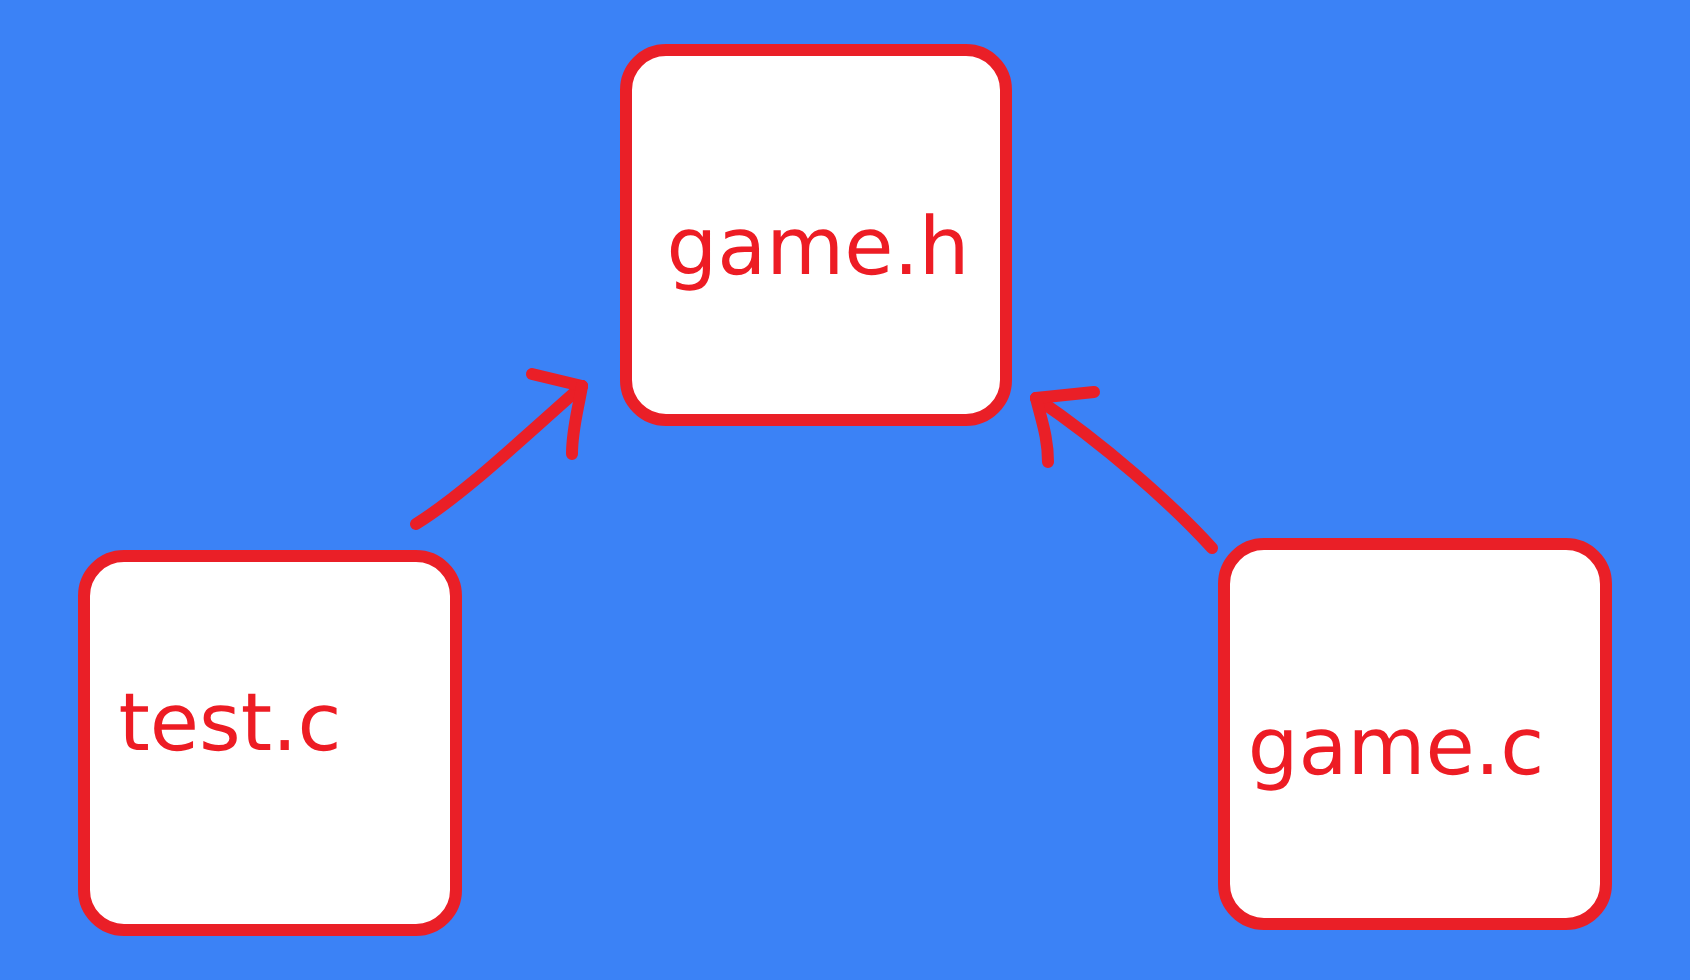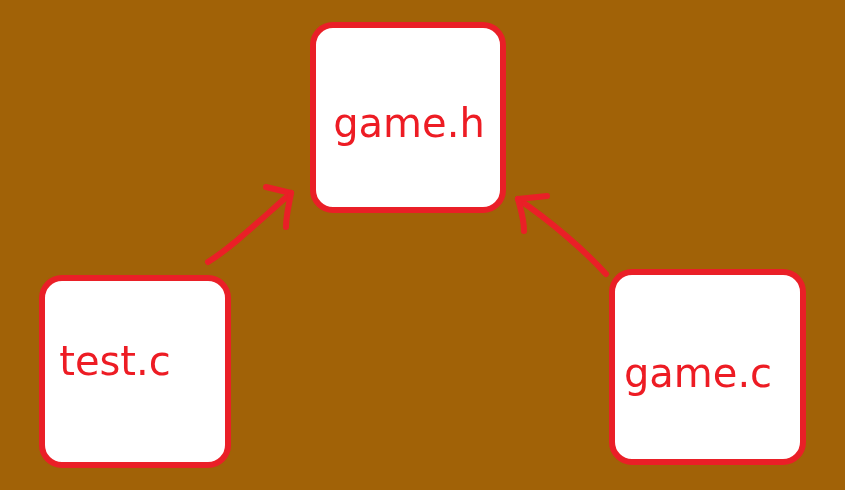--- a/index.html
+++ b/index.html
@@ -41,21 +41,21 @@
     fill: none;
     stroke: #ea1f27;
     stroke-width: 6;
     stroke-linecap: round;
     stroke-linejoin: round;
   }
 </style>
 </head>
 <body>
 
-<div id="canvas" style="background: #a16207;">
+<div id="canvas" style="background: #3b82f6;">
   <svg id="diagram-svg" viewBox="0 0 845 490" xmlns="http://www.w3.org/2000/svg">
 
     <g>
       <path class="edge-stroke" d="M 208 262 C 232 247, 258 222, 291 193" stroke="#ea1f27" stroke-width="6"></path>
       <path class="edge-stroke" d="M 291 193 L 266 187" stroke="#ea1f27" stroke-width="6"></path>
       <path class="edge-stroke" d="M 291 193 C 289 205, 286 215, 286 227" stroke="#ea1f27" stroke-width="6"></path>
     </g>
 
     <g>
       <path class="edge-stroke" d="M 606 274 C 586 252, 552 222, 518 199" stroke="#ea1f27" stroke-width="6"></path>

